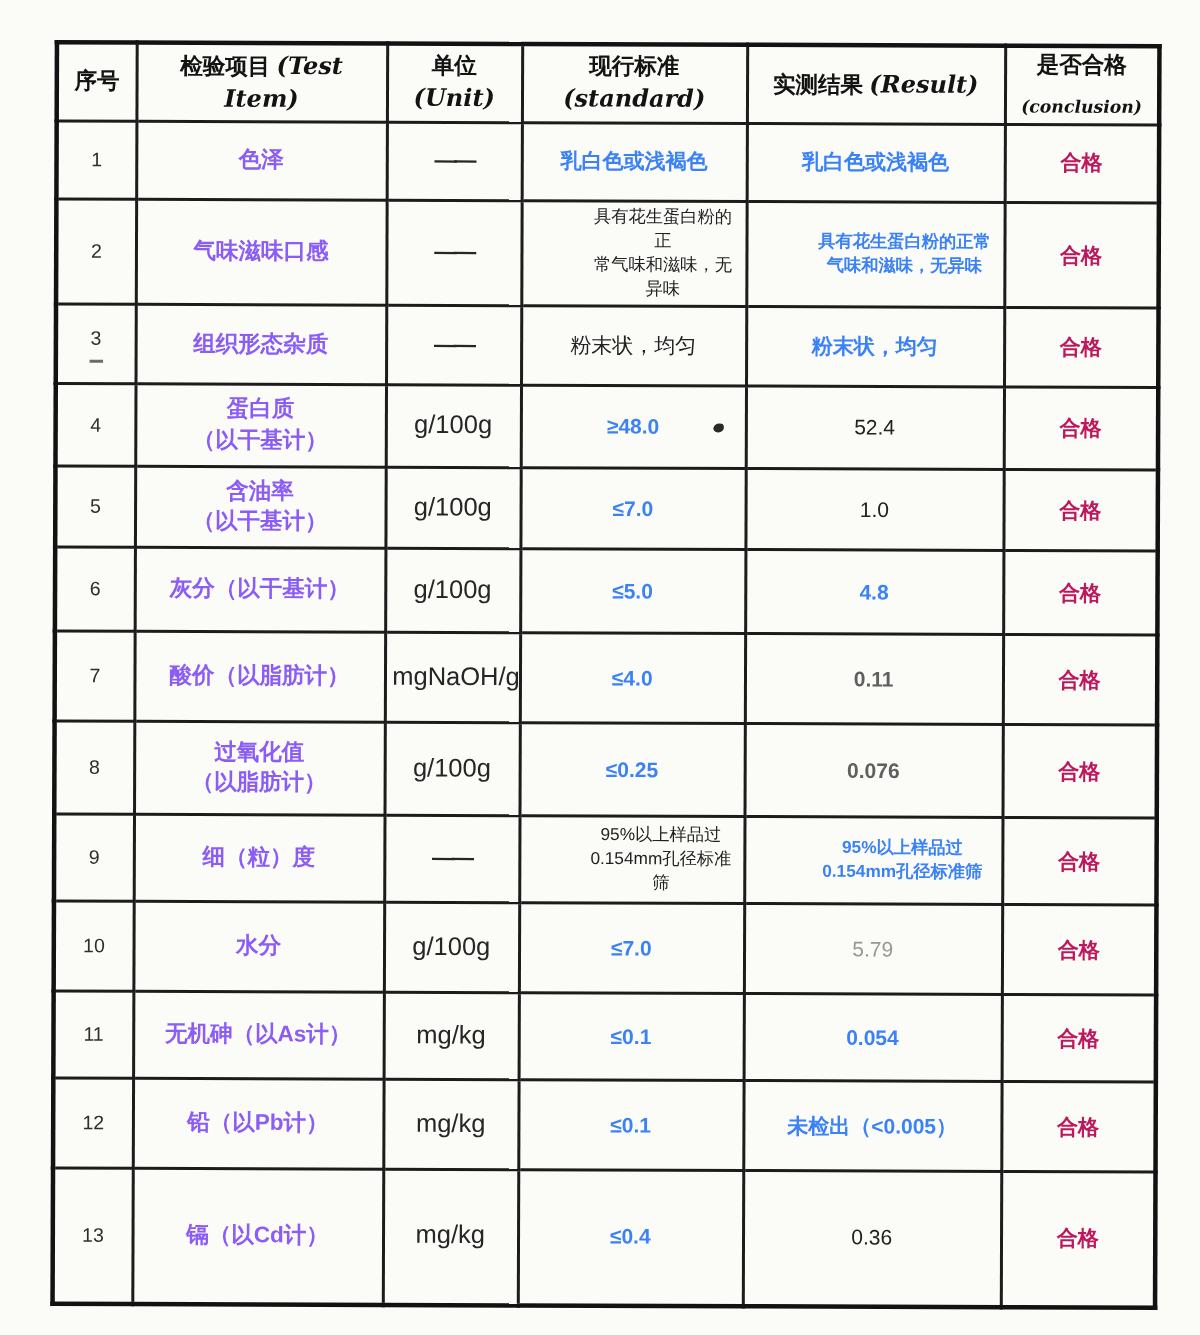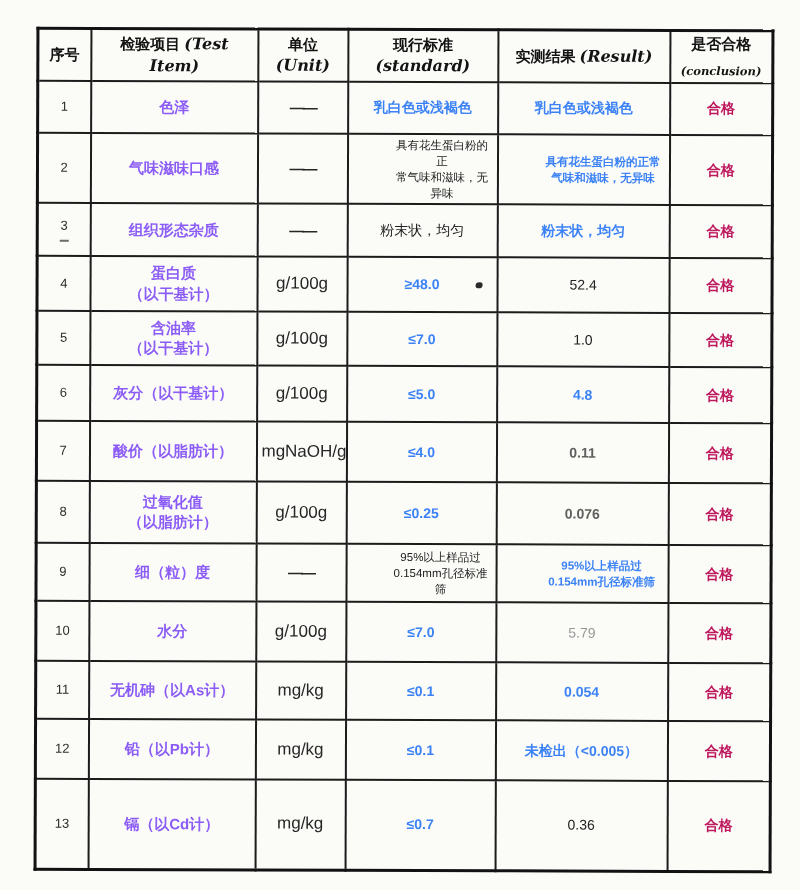--- a/index.html
+++ b/index.html
@@ -200,19 +200,19 @@
         <td class="unit">mg/kg</td>
         <td class="standard b">≤0.1</td>
         <td class="result b">未检出（&lt;0.005）</td>
         <td class="ok">合格</td>
       </tr>
 
       <tr class="r13">
         <td class="no">13</td>
         <td class="item">镉（以Cd计）</td>
         <td class="unit">mg/kg</td>
-        <td class="standard b">≤0.7</td>
+        <td class="standard b">≤0.4</td>
         <td class="result">0.36</td>
         <td class="ok">合格</td>
       </tr>
     </tbody>
   </table>
 </div>
 
 </body></html>

